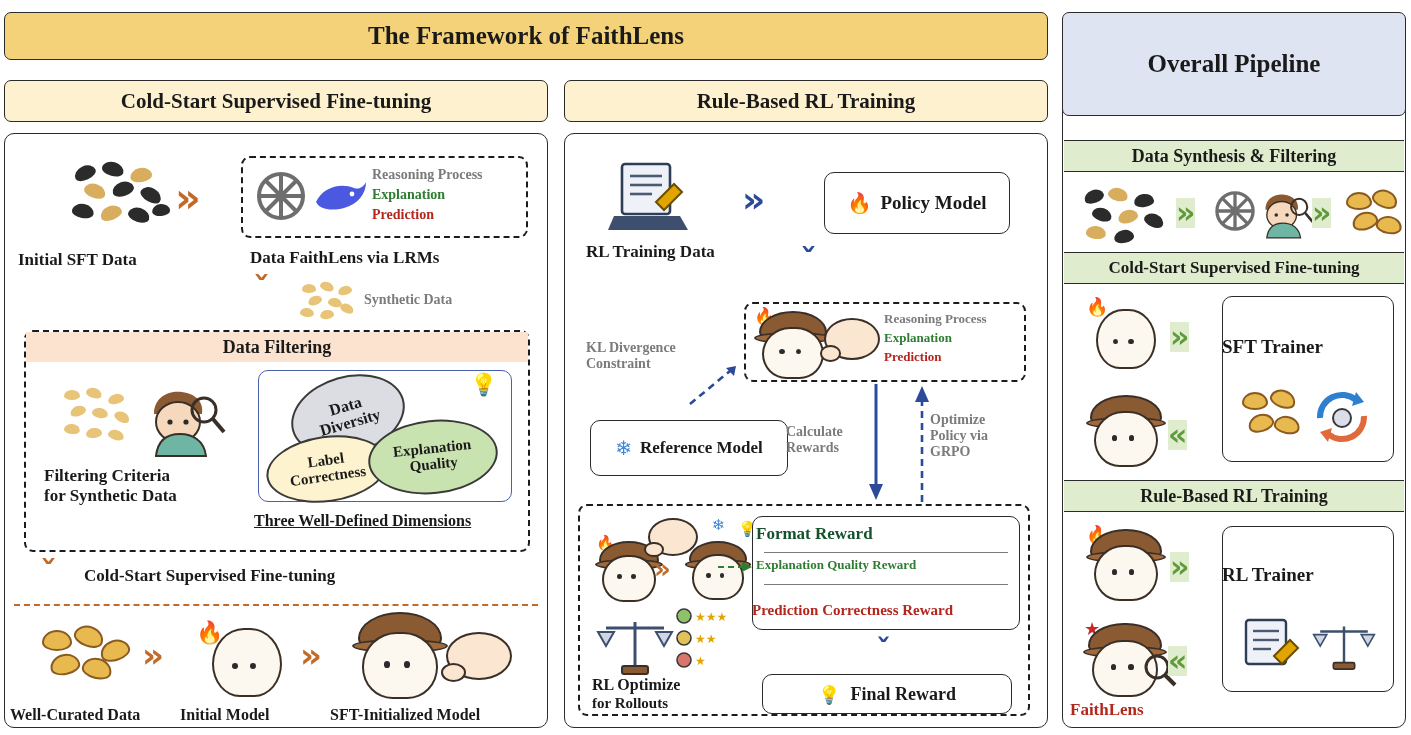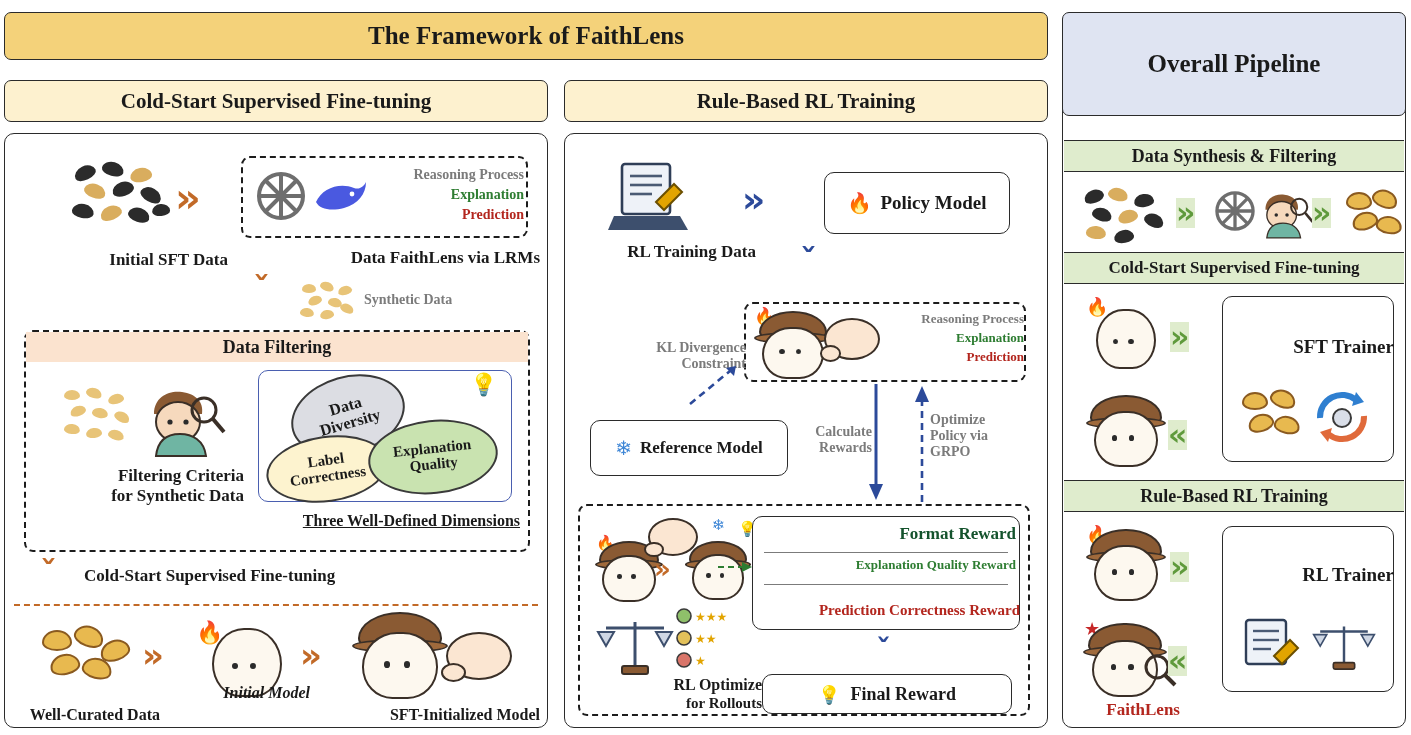--- a/index.html
+++ b/index.html
@@ -9,21 +9,21 @@
   
   .panel{position:absolute;box-sizing:border-box;}
   .band{box-sizing:border-box;border:1.6px solid #2b2b2b;border-radius:7px;display:flex;align-items:center;justify-content:center;font-weight:bold;}
   .gold{background:#f4d27a;}
   .cream{background:#fdf1cf;}
   .bluegrey{background:#dfe4f2;}
   .green{background:#dfeccd;}
   .box-outline{box-sizing:border-box;border:1.8px solid #2b2b2b;border-radius:10px;background:#ffffff;}
   .dashed{box-sizing:border-box;border:2px dashed #1c1c1c;border-radius:9px;background:#ffffff;}
 
-  .lbl{position:absolute;font-weight:bold;text-align:right;line-height:1.15;}
+  .lbl{position:absolute;font-weight:bold;text-align:left;line-height:1.15;}
   .grey{color:#7b7b7b;}
   .greentxt{color:#2e7d32;}
   .redtxt{color:#b3261e;}
   .bluetxt{color:#14532d;}
 
   
   .chev{position:absolute;font-family:"DejaVu Sans",sans-serif;font-weight:bold;line-height:1;}
   .chev.brown{color:#c26a28;}
   .chev.green{color:#5f9a3c;}
   .chev.blue{color:#2c4a9a;}
@@ -201,21 +201,21 @@
   </div>
 
   <div class="chev brown" style="left:142px;top:638px;font-size:34px;">»</div>
 
   <div class="flame" style="left:196px;top:620px;font-size:22px;">🔥</div>
   <div class="llama plain" style="left:212px;top:620px;width:66px;height:76px;">
     <div class="body"></div>
       <div class="eyeL"></div>
       <div class="eyeR"></div>
   </div>
-  <div class="lbl" style="left:180px;top:684px;width:130px;font-size:16px;font-style:italic;">
+  <div class="lbl" style="left:180px;top:706px;width:130px;font-size:16px;">
     <span>Initial Model</span>
   </div>
 
   <div class="chev brown" style="left:300px;top:638px;font-size:34px;">»</div>
 
   <div class="llama" style="left:362px;top:614px;width:72px;height:84px;">
     <div class="hat"></div>
       <div class="brim"></div>
       <div class="body"></div>
       <div class="eyeL"></div>

